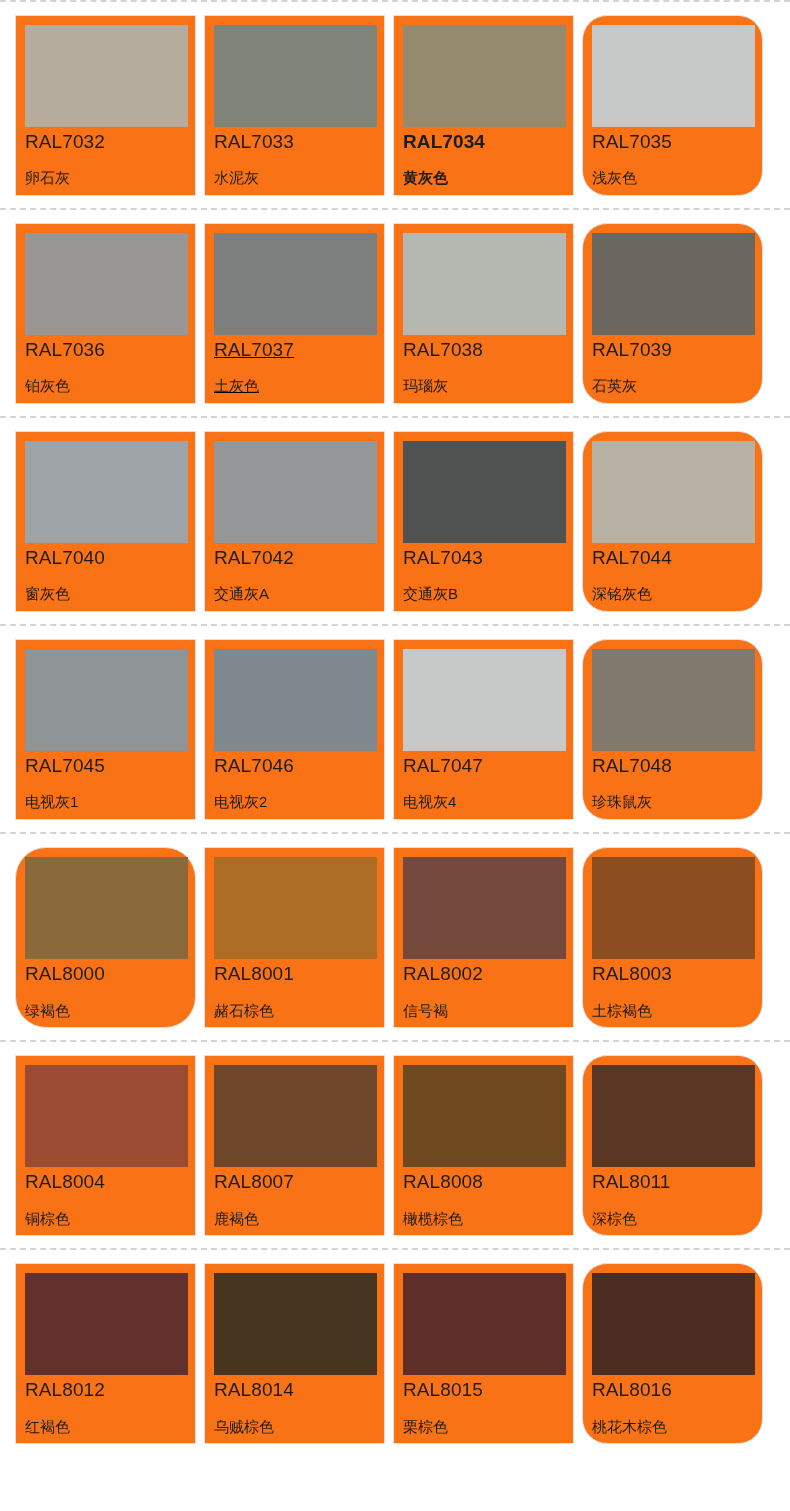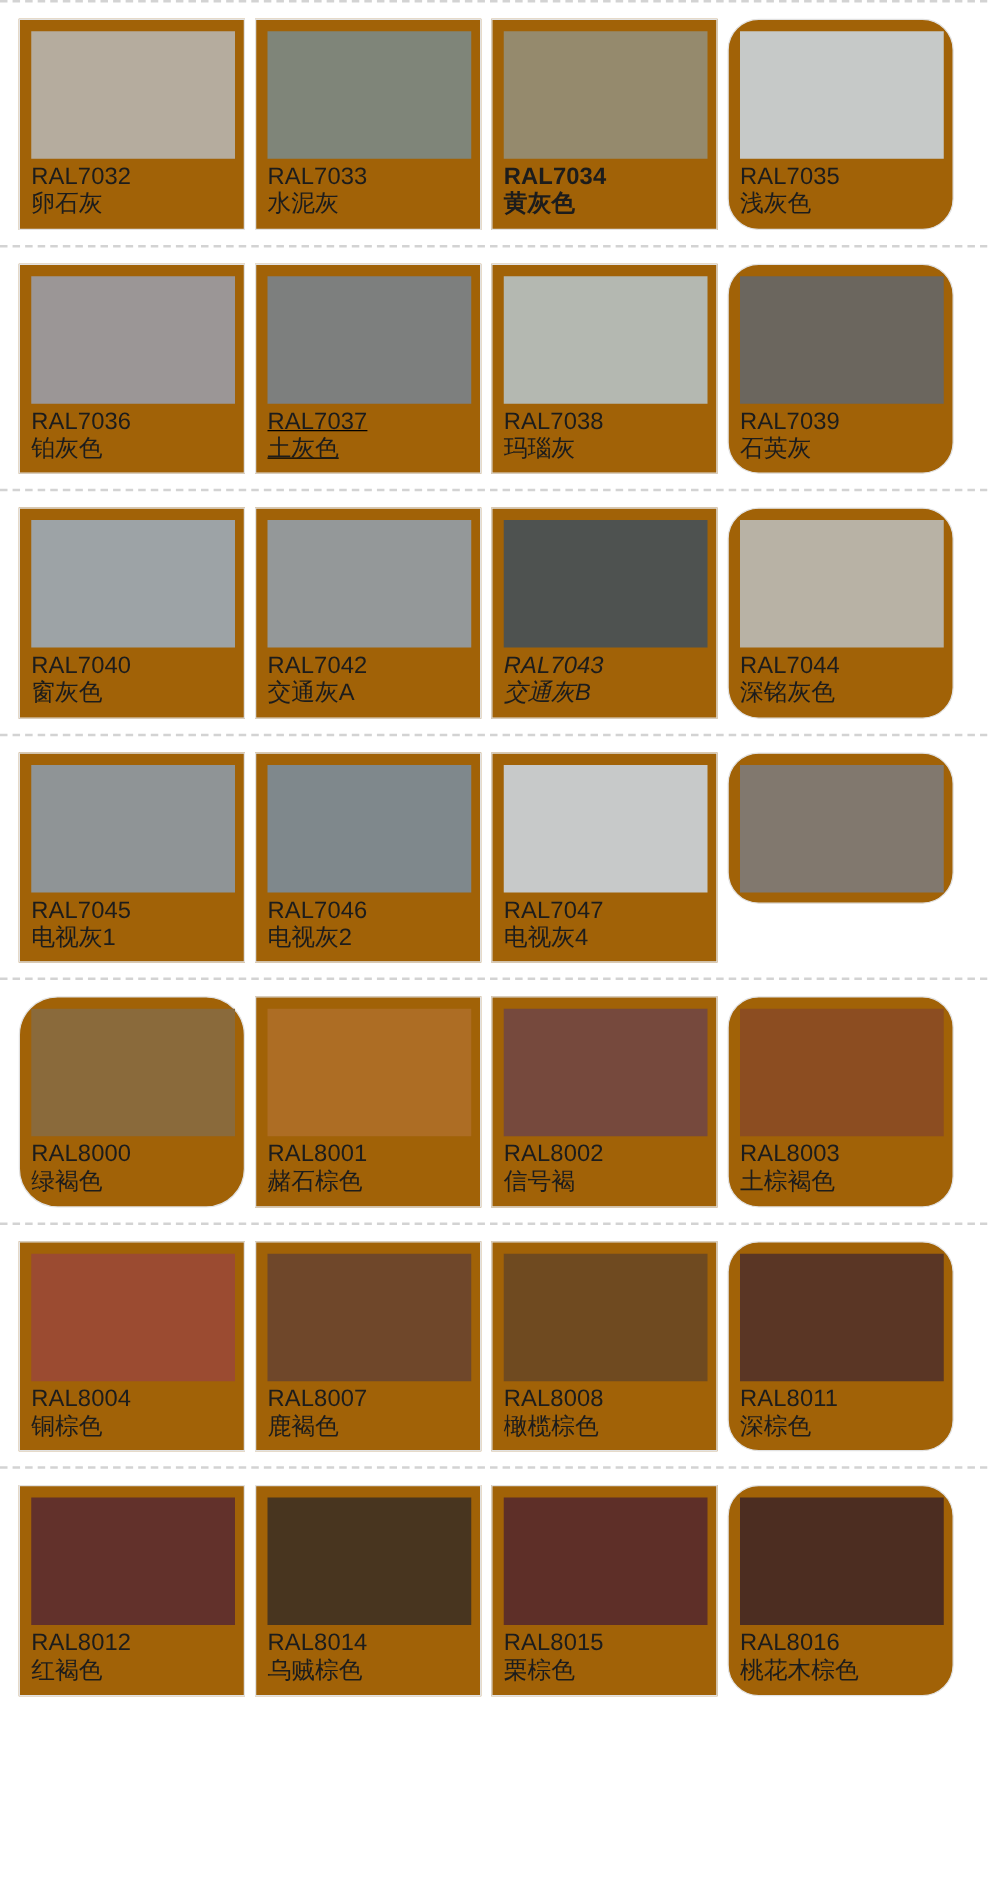--- a/index.html
+++ b/index.html
@@ -32,21 +32,21 @@
     flex-direction: row;
     align-items: flex-start;
     padding: 13px 0 12px 15px;
     box-sizing: border-box;
     width: 790px;
   }
 
   .swatch-card {
     width: 181px;
     box-sizing: border-box;
-    background: #a16207;
+    background: #f97316;
     border: 1px solid #e2e2e2;
     margin-right: 8px;
     padding: 9px 9px 8px 9px;
     display: block;
   }
   .swatch-card:last-child {
     margin-right: 0;
     border-radius: 25px;
   }
 
@@ -63,25 +63,25 @@
 
   .swatch-code {
     font-size: 19px;
     color: #1c1c1c;
     letter-spacing: 0.1px;
     white-space: nowrap;
     display: block;
   }
 
   .swatch-name {
-    font-size: 19px;
+    font-size: 15px;
     color: #1c1c1c;
     white-space: nowrap;
     display: block;
-    margin-top: 1px;
+    margin-top: 18px;
   }
 </style>
 </head>
 <body>
 
 <div id="page">
     <div class="row-divider" style="border-top-color: rgb(211, 211, 211);"></div>
     <div class="swatch-row">
       <div class="swatch-card" style="border-color: rgb(226, 226, 226);">
         <div class="swatch-chip" title="RAL7032" style="background: rgb(181, 172, 158);"></div>
@@ -152,21 +152,21 @@
           <span class="swatch-name">窗灰色</span>
         </div>
       </div>
       <div class="swatch-card" style="border-color: rgb(226, 226, 226);">
         <div class="swatch-chip" title="RAL7042" style="background: rgb(148, 152, 153);"></div>
         <div class="swatch-labels">
           <span class="swatch-code">RAL7042</span>
           <span class="swatch-name">交通灰A</span>
         </div>
       </div>
-      <div class="swatch-card" style="border-color: rgb(226, 226, 226); font-style: italic;">
+      <div class="swatch-card" style="border-color: rgb(226, 226, 226);">
         <div class="swatch-chip" title="RAL7043" style="background: rgb(78, 82, 80);"></div>
         <div class="swatch-labels">
           <span class="swatch-code">RAL7043</span>
           <span class="swatch-name">交通灰B</span>
         </div>
       </div>
       <div class="swatch-card" style="border-color: rgb(226, 226, 226);">
         <div class="swatch-chip" title="RAL7044" style="background: rgb(184, 178, 165);"></div>
         <div class="swatch-labels">
           <span class="swatch-code">RAL7044</span>
@@ -192,20 +192,24 @@
       </div>
       <div class="swatch-card" style="border-color: rgb(226, 226, 226);">
         <div class="swatch-chip" title="RAL7047" style="background: rgb(199, 201, 201);"></div>
         <div class="swatch-labels">
           <span class="swatch-code">RAL7047</span>
           <span class="swatch-name">电视灰4</span>
         </div>
       </div>
       <div class="swatch-card" style="border-color: rgb(226, 226, 226);">
         <div class="swatch-chip" title="RAL7048" style="background: rgb(129, 120, 110);"></div>
+        <div class="swatch-labels">
+          <span class="swatch-code">RAL7048</span>
+          <span class="swatch-name">珍珠鼠灰</span>
+        </div>
       </div>
     </div>
     <div class="row-divider" style="border-top-color: rgb(211, 211, 211);"></div>
     <div class="swatch-row">
       <div class="swatch-card" style="border-color: rgb(226, 226, 226); border-radius: 31px;">
         <div class="swatch-chip" title="RAL8000" style="background: rgb(138, 106, 59);"></div>
         <div class="swatch-labels">
           <span class="swatch-code">RAL8000</span>
           <span class="swatch-name">绿褐色</span>
         </div>

